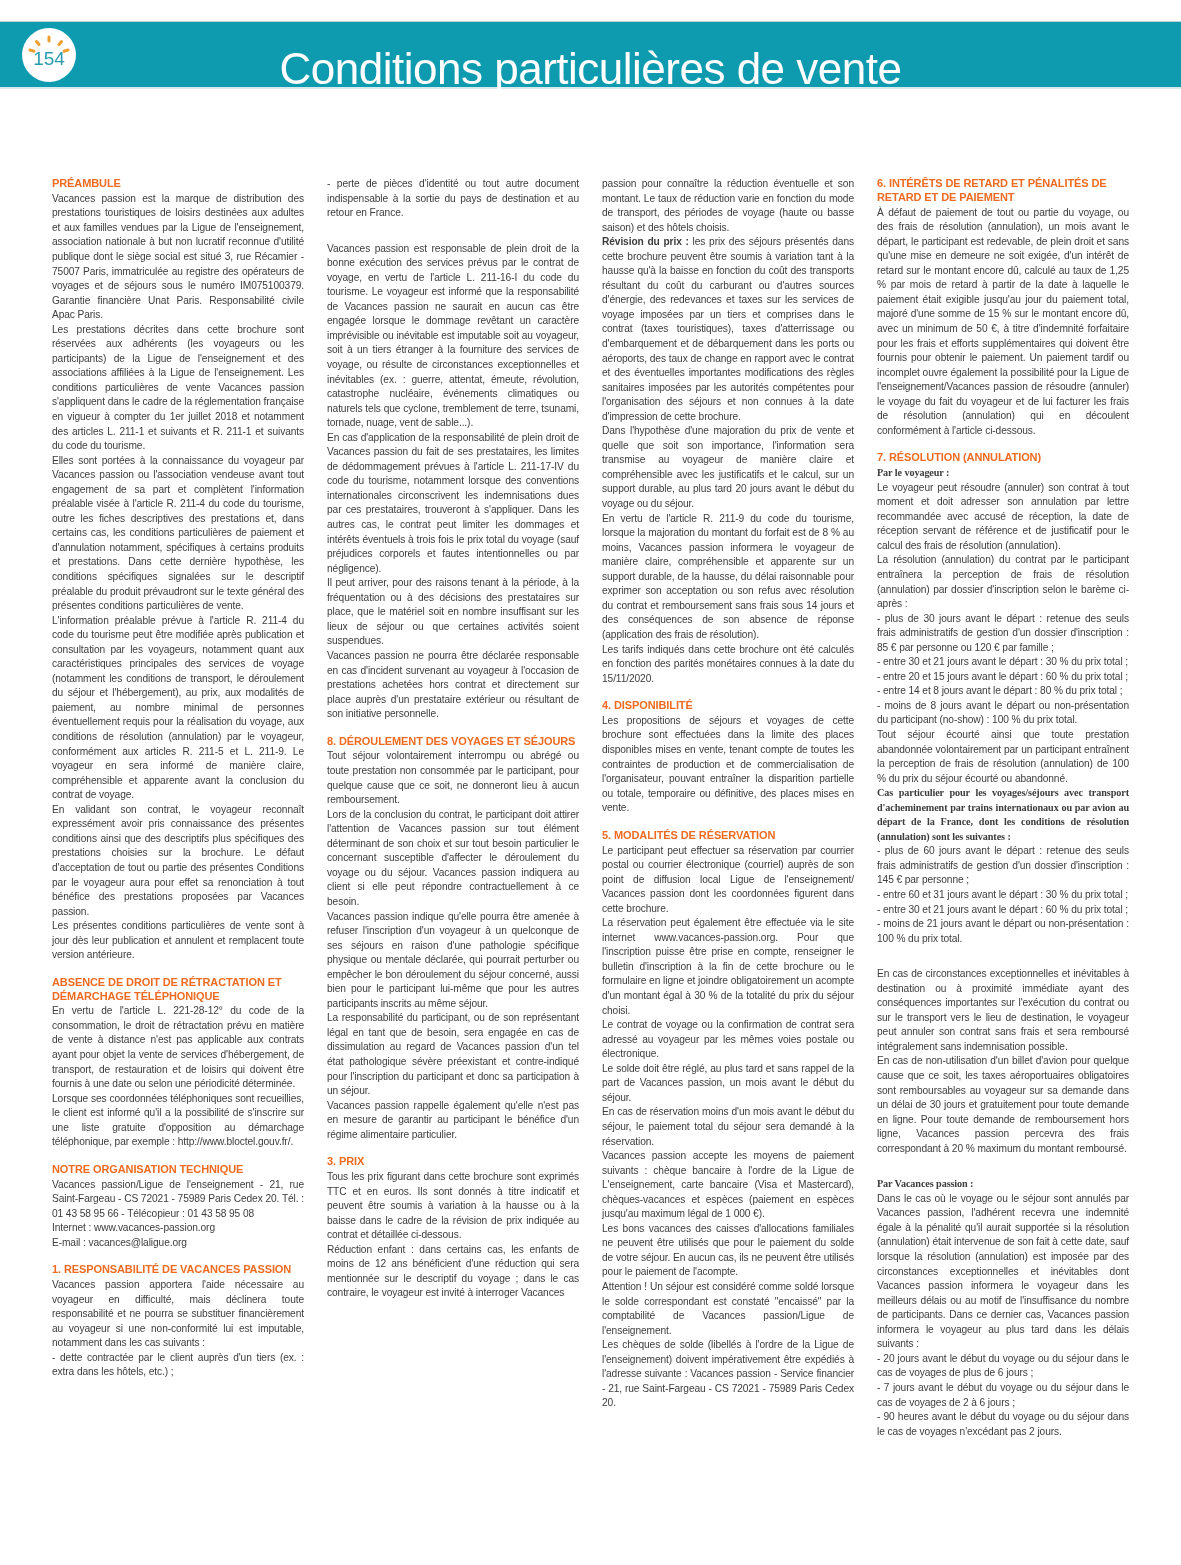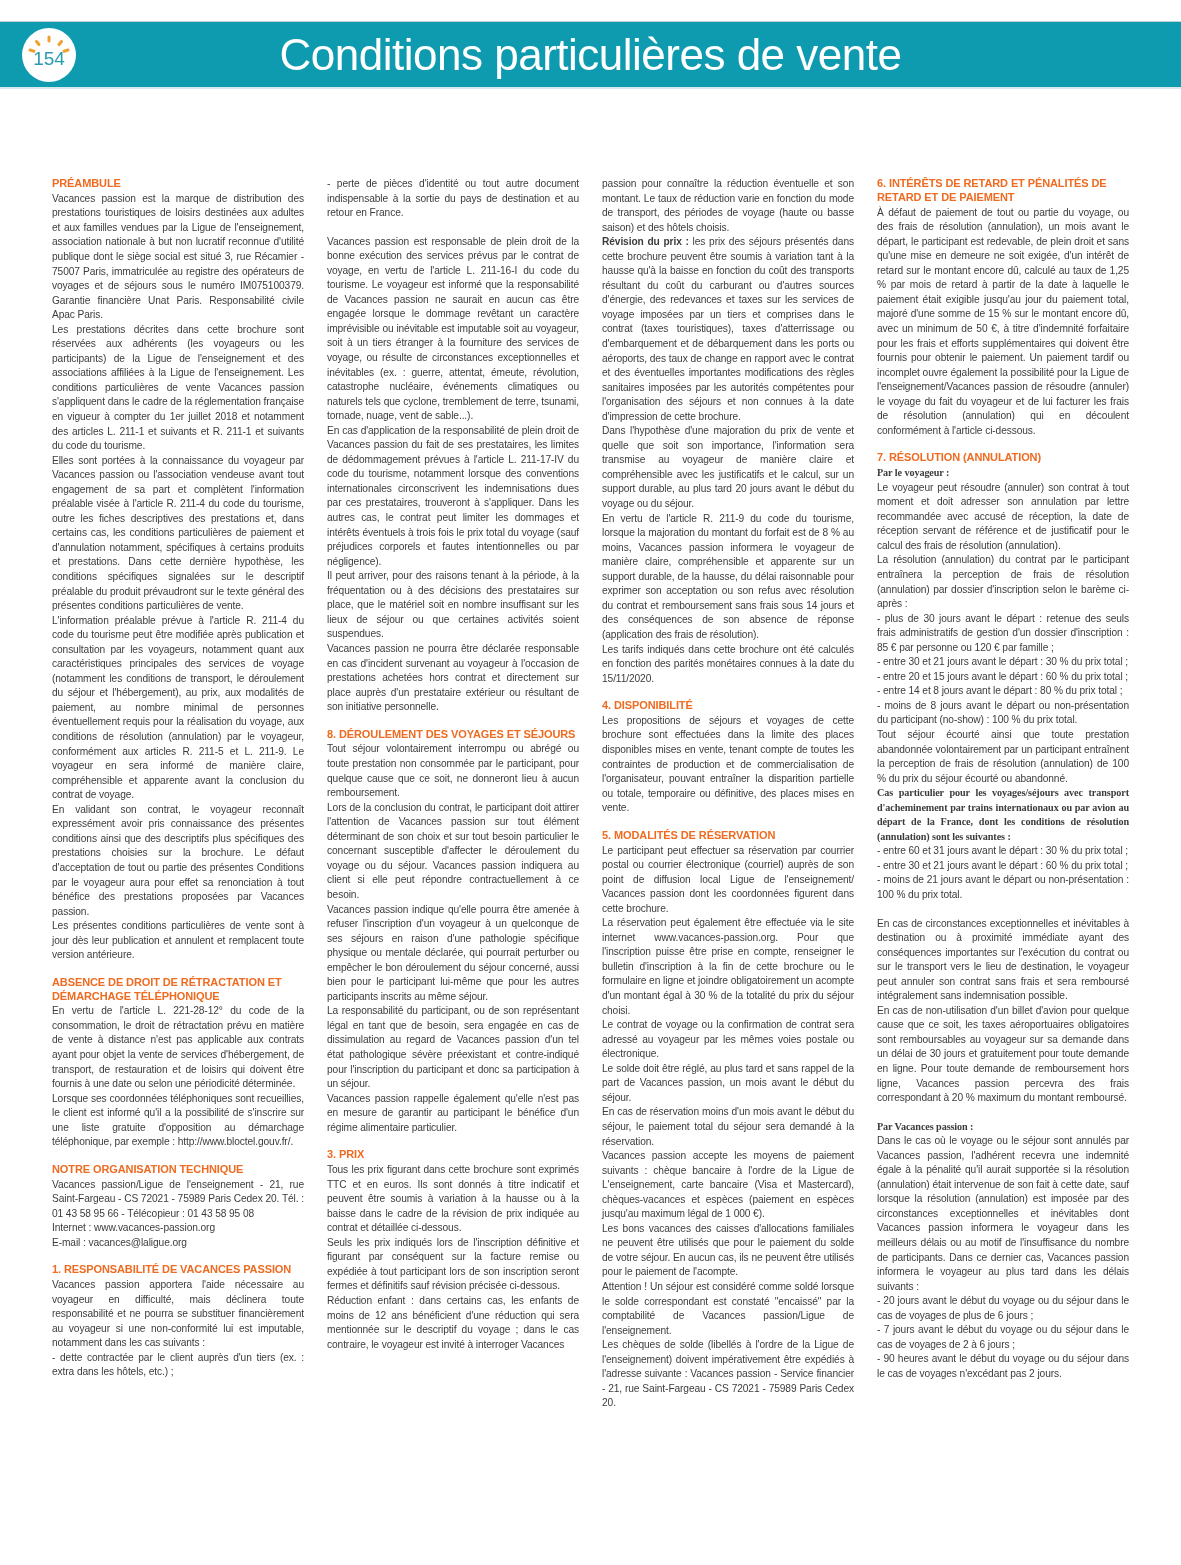--- a/index.html
+++ b/index.html
@@ -14,21 +14,21 @@
   
   .banner{
     position:absolute;left:0;top:21px;width:1181px;height:68px;
     background:#0e9bb0;
     border-top:1px solid #bfd3d6;
     border-bottom:2px solid #d7e9ec;
     box-sizing:border-box;
   }
   .page-title{
     position:absolute;left:0;right:0;top:4px;
-    margin:0;text-align:center;
+    margin:14px;text-align:center;
     font-size:44px;line-height:58px;
     font-weight:100;letter-spacing:-0.5px;
     color:#ffffff;
   }
   .badge{
     position:absolute;left:22px;top:6px;width:54px;height:54px;text-align:right;
   }
   .badge svg{display:block;}
   
   .columns{
@@ -49,21 +49,21 @@
   .para.bold{font-weight:700;font-family:Liberation Serif, serif;}
   .sec-heading{
     margin:13px 0 1px 0;
     font-size:11px;line-height:13.8px;
     font-weight:700;
     color:#ee6b21;
     text-align:left;
     letter-spacing:-0.1px;
   }
   .col > :first-child{margin-top:0;}
-  .gap{margin-top:14px;}
+  .gap{margin-top:21px;}
 </style>
 </head>
 <body>
 
 <div class="page">
 
   <header>
     <div class="banner">
       <h1 class="page-title">Conditions particulières de vente</h1>
       <div class="badge">
@@ -109,21 +109,20 @@
         <p class="para">Il peut arriver, pour des raisons tenant à la période, à la fréquentation ou à des décisions des prestataires sur place, que le matériel soit en nombre insuffisant sur les lieux de séjour ou que certaines activités soient suspendues.</p>
         <p class="para">Vacances passion ne pourra être déclarée responsable en cas d'incident survenant au voyageur à l'occasion de prestations achetées hors contrat et directement sur place auprès d'un prestataire extérieur ou résultant de son initiative personnelle.</p>
         <h2 class="sec-heading">8. DÉROULEMENT DES VOYAGES ET SÉJOURS</h2>
         <p class="para">Tout séjour volontairement interrompu ou abrégé ou toute prestation non consommée par le participant, pour quelque cause que ce soit, ne donneront lieu à aucun remboursement.</p>
         <p class="para">Lors de la conclusion du contrat, le participant doit attirer l'attention de Vacances passion sur tout élément déterminant de son choix et sur tout besoin particulier le concernant susceptible d'affecter le déroulement du voyage ou du séjour. Vacances passion indiquera au client si elle peut répondre contractuellement à ce besoin.</p>
         <p class="para">Vacances passion indique qu'elle pourra être amenée à refuser l'inscription d'un voyageur à un quelconque de ses séjours en raison d'une pathologie spécifique physique ou mentale déclarée, qui pourrait perturber ou empêcher le bon déroulement du séjour concerné, aussi bien pour le participant lui-même que pour les autres participants inscrits au même séjour.</p>
         <p class="para">La responsabilité du participant, ou de son représentant légal en tant que de besoin, sera engagée en cas de dissimulation au regard de Vacances passion d'un tel état pathologique sévère préexistant et contre-indiqué pour l'inscription du participant et donc sa participation à un séjour.</p>
         <p class="para">Vacances passion rappelle également qu'elle n'est pas en mesure de garantir au participant le bénéfice d'un régime alimentaire particulier.</p>
         <h2 class="sec-heading">3. PRIX</h2>
         <p class="para">Tous les prix figurant dans cette brochure sont exprimés TTC et en euros. Ils sont donnés à titre indicatif et peuvent être soumis à variation à la hausse ou à la baisse dans le cadre de la révision de prix indiquée au contrat et détaillée ci-dessous.</p>
-        <p class="para">Seuls les prix indiqués lors de l'inscription définitive et figurant par conséquent sur la facture remise ou expédiée à tout participant lors de son inscription seront fermes et définitifs sauf révision précisée ci-dessous.</p>
         <p class="para">Réduction enfant : dans certains cas, les enfants de moins de 12 ans bénéficient d'une réduction qui sera mentionnée sur le descriptif du voyage ; dans le cas contraire, le voyageur est invité à interroger Vacances</p>
       </div>
     <div class="col">
         <p class="para">passion pour connaître la réduction éventuelle et son montant. Le taux de réduction varie en fonction du mode de transport, des périodes de voyage (haute ou basse saison) et des hôtels choisis.</p>
         <p class="para"><strong>Révision du prix :</strong> les prix des séjours présentés dans cette brochure peuvent être soumis à variation tant à la hausse qu'à la baisse en fonction du coût des transports résultant du coût du carburant ou d'autres sources d'énergie, des redevances et taxes sur les services de voyage imposées par un tiers et comprises dans le contrat (taxes touristiques), taxes d'atterrissage ou d'embarquement et de débarquement dans les ports ou aéroports, des taux de change en rapport avec le contrat et des éventuelles importantes modifications des règles sanitaires imposées par les autorités compétentes pour l'organisation des séjours et non connues à la date d'impression de cette brochure.</p>
         <p class="para">Dans l'hypothèse d'une majoration du prix de vente et quelle que soit son importance, l'information sera transmise au voyageur de manière claire et compréhensible avec les justificatifs et le calcul, sur un support durable, au plus tard 20 jours avant le début du voyage ou du séjour.</p>
         <p class="para">En vertu de l'article R. 211-9 du code du tourisme, lorsque la majoration du montant du forfait est de 8 % au moins, Vacances passion informera le voyageur de manière claire, compréhensible et apparente sur un support durable, de la hausse, du délai raisonnable pour exprimer son acceptation ou son refus avec résolution du contrat et remboursement sans frais sous 14 jours et des conséquences de son absence de réponse (application des frais de résolution).</p>
         <p class="para">Les tarifs indiqués dans cette brochure ont été calculés en fonction des parités monétaires connues à la date du 15/11/2020.</p>
         <h2 class="sec-heading">4. DISPONIBILITÉ</h2>
         <p class="para">Les propositions de séjours et voyages de cette brochure sont effectuées dans la limite des places disponibles mises en vente, tenant compte de toutes les contraintes de production et de commercialisation de l'organisateur, pouvant entraîner la disparition partielle ou totale, temporaire ou définitive, des places mises en vente.</p>
@@ -145,20 +144,21 @@
         <p class="para bold">Par le voyageur :</p>
         <p class="para">Le voyageur peut résoudre (annuler) son contrat à tout moment et doit adresser son annulation par lettre recommandée avec accusé de réception, la date de réception servant de référence et de justificatif pour le calcul des frais de résolution (annulation).</p>
         <p class="para">La résolution (annulation) du contrat par le participant entraînera la perception de frais de résolution (annulation) par dossier d'inscription selon le barème ci-après :</p>
         <p class="para">- plus de 30 jours avant le départ : retenue des seuls frais administratifs de gestion d'un dossier d'inscription : 85 € par personne ou 120 € par famille ;</p>
         <p class="para">- entre 30 et 21 jours avant le départ : 30 % du prix total ;</p>
         <p class="para">- entre 20 et 15 jours avant le départ : 60 % du prix total ;</p>
         <p class="para">- entre 14 et 8 jours avant le départ : 80 % du prix total ;</p>
         <p class="para">- moins de 8 jours avant le départ ou non-présentation du participant (no-show) : 100 % du prix total.</p>
         <p class="para">Tout séjour écourté ainsi que toute prestation abandonnée volontairement par un participant entraînent la perception de frais de résolution (annulation) de 100 % du prix du séjour écourté ou abandonné.</p>
         <p class="para bold">Cas particulier pour les voyages/séjours avec transport d'acheminement par trains internationaux ou par avion au départ de la France, dont les conditions de résolution (annulation) sont les suivantes :</p>
+        <p class="para">- plus de 60 jours avant le départ : retenue des seuls frais administratifs de gestion d'un dossier d'inscription : 145 € par personne ;</p>
         <p class="para">- entre 60 et 31 jours avant le départ : 30 % du prix total ;</p>
         <p class="para">- entre 30 et 21 jours avant le départ : 60 % du prix total ;</p>
         <p class="para">- moins de 21 jours avant le départ ou non-présentation : 100 % du prix total.</p>
         <p class="para gap">En cas de circonstances exceptionnelles et inévitables à destination ou à proximité immédiate ayant des conséquences importantes sur l'exécution du contrat ou sur le transport vers le lieu de destination, le voyageur peut annuler son contrat sans frais et sera remboursé intégralement sans indemnisation possible.</p>
         <p class="para">En cas de non-utilisation d'un billet d'avion pour quelque cause que ce soit, les taxes aéroportuaires obligatoires sont remboursables au voyageur sur sa demande dans un délai de 30 jours et gratuitement pour toute demande en ligne. Pour toute demande de remboursement hors ligne, Vacances passion percevra des frais correspondant à 20 % maximum du montant remboursé.</p>
         <p class="para bold gap">Par Vacances passion :</p>
         <p class="para">Dans le cas où le voyage ou le séjour sont annulés par Vacances passion, l'adhérent recevra une indemnité égale à la pénalité qu'il aurait supportée si la résolution (annulation) était intervenue de son fait à cette date, sauf lorsque la résolution (annulation) est imposée par des circonstances exceptionnelles et inévitables dont Vacances passion informera le voyageur dans les meilleurs délais ou au motif de l'insuffisance du nombre de participants. Dans ce dernier cas, Vacances passion informera le voyageur au plus tard dans les délais suivants :</p>
         <p class="para">- 20 jours avant le début du voyage ou du séjour dans le cas de voyages de plus de 6 jours ;</p>
         <p class="para">- 7 jours avant le début du voyage ou du séjour dans le cas de voyages de 2 à 6 jours ;</p>
         <p class="para">- 90 heures avant le début du voyage ou du séjour dans le cas de voyages n'excédant pas 2 jours.</p>

